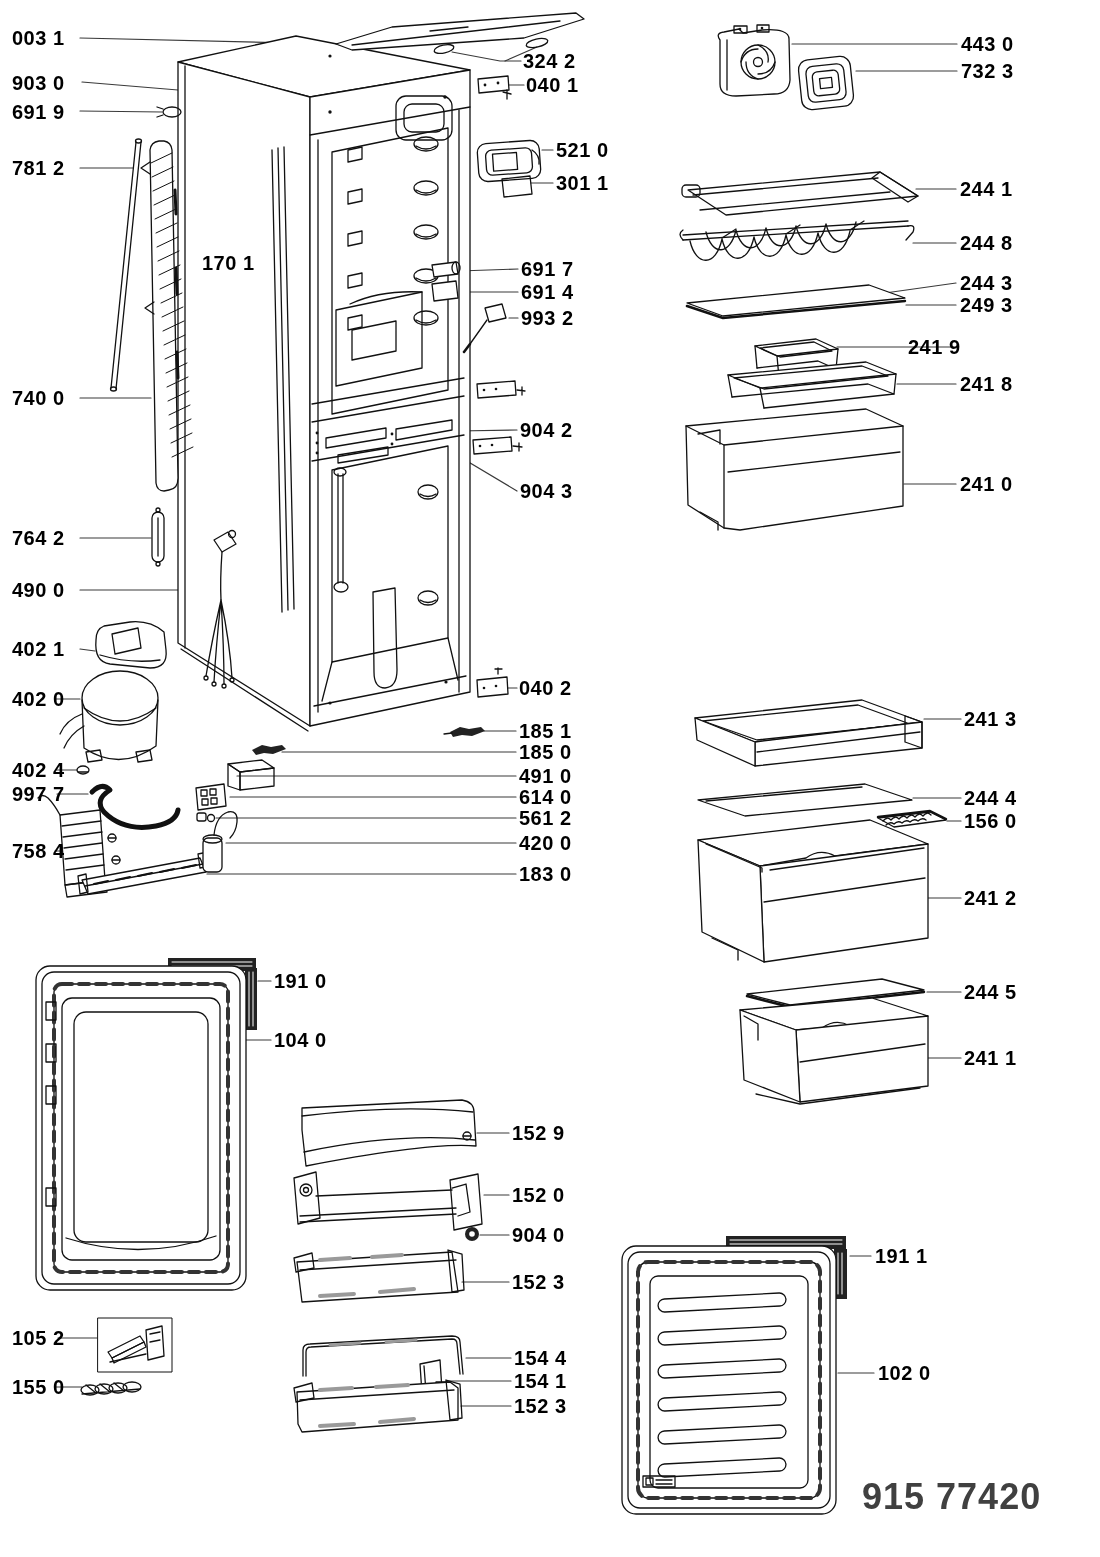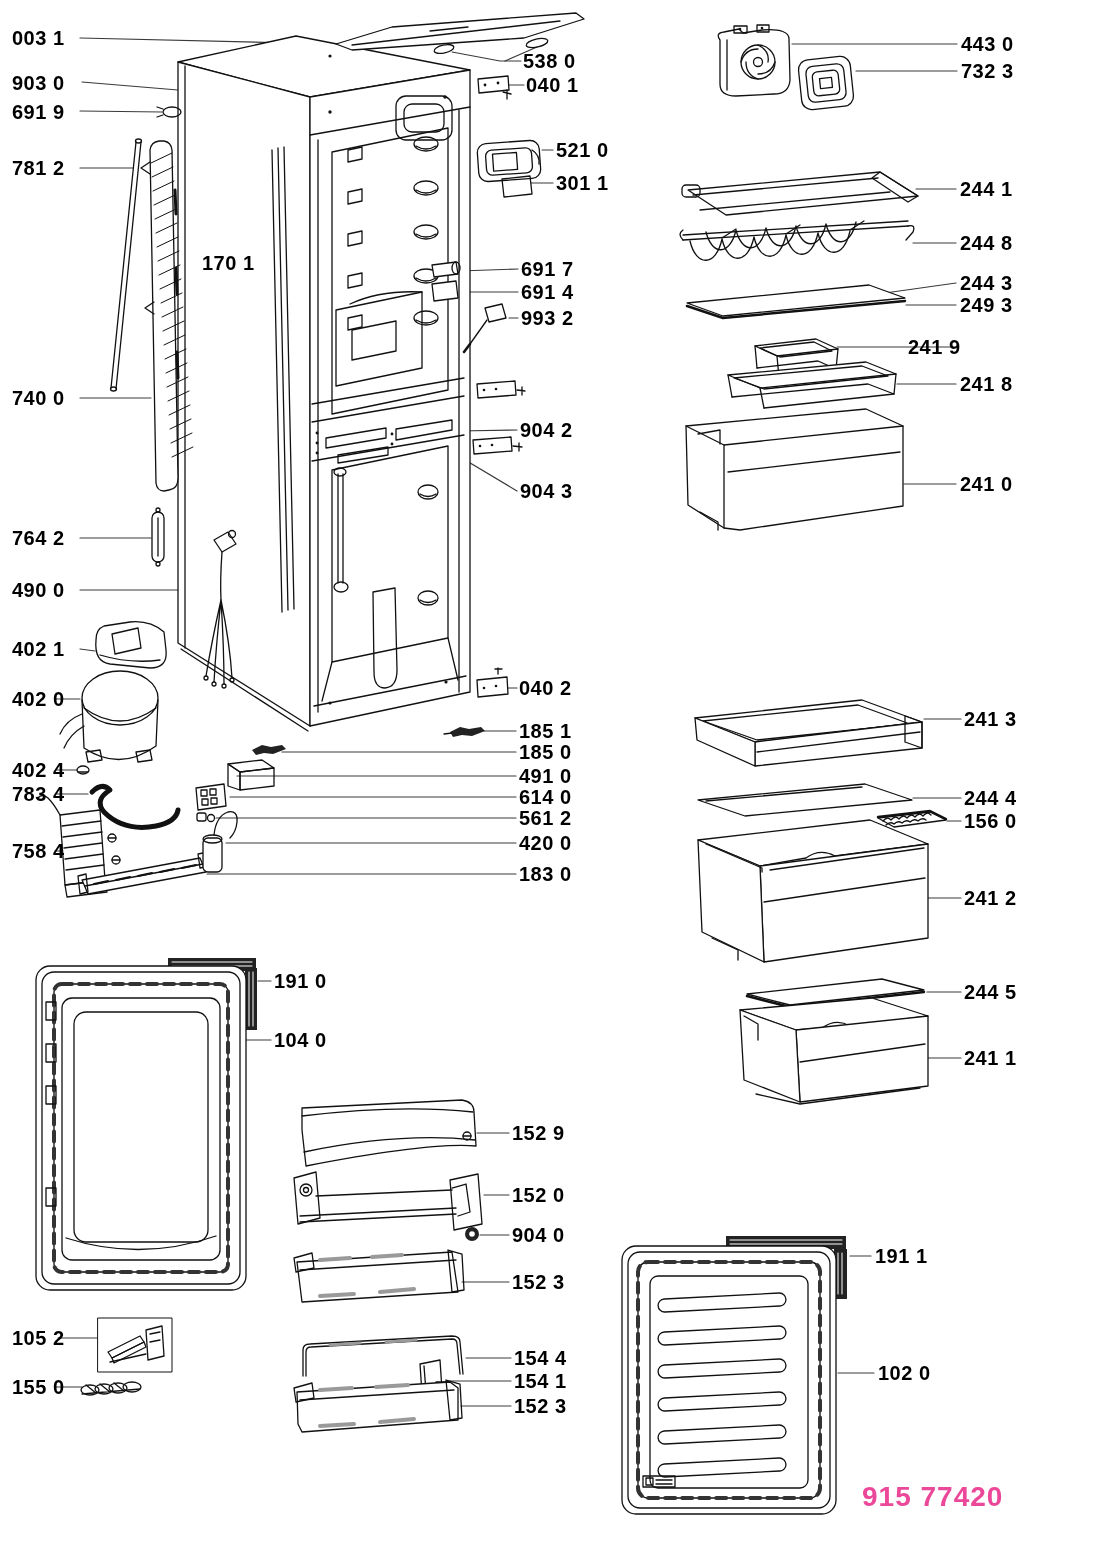--- a/index.html
+++ b/index.html
@@ -1,21 +1,21 @@
 <!DOCTYPE html>
 <html><head>
 <meta charset="utf-8">
 <style>
   html,body{margin:0;padding:0;background:#fff;}
   .stage{position:relative;width:1100px;height:1557px;background:#ffffff;overflow:hidden;
          font-family:"Liberation Sans",sans-serif;}
   .art{position:absolute;left:0;top:0;width:1100px;height:1557px;}
   .lbl{position:absolute;font-weight:700;font-size:20px;line-height:22px;color:#000;
        white-space:nowrap;letter-spacing:.5px;}
-  .model{position:absolute;font-weight:700;font-size:28px;line-height:38px;color:#ec4899;
+  .model{position:absolute;font-weight:700;font-size:36px;line-height:38px;color:#404040;
          letter-spacing:1px;}
 </style>
 </head>
 <body>
 
 <div class="stage">
 
 <svg class="art" viewBox="0 0 1100 1557" stroke="#111" fill="none" stroke-width="1.3" stroke-linecap="round" stroke-linejoin="round">
 
   <g stroke="#3a3a3a" stroke-width="1.2">
@@ -558,26 +558,26 @@
   <div class="lbl" style="left:12px;top:27px">003 1</div>
   <div class="lbl" style="left:12px;top:72px">903 0</div>
   <div class="lbl" style="left:12px;top:101px">691 9</div>
   <div class="lbl" style="left:12px;top:157px">781 2</div>
   <div class="lbl" style="left:12px;top:387px">740 0</div>
   <div class="lbl" style="left:12px;top:527px">764 2</div>
   <div class="lbl" style="left:12px;top:579px">490 0</div>
   <div class="lbl" style="left:12px;top:638px">402 1</div>
   <div class="lbl" style="left:12px;top:688px">402 0</div>
   <div class="lbl" style="left:12px;top:759px">402 4</div>
-  <div class="lbl" style="left:12px;top:783px">783 4</div>
+  <div class="lbl" style="left:12px;top:783px">997 7</div>
   <div class="lbl" style="left:12px;top:840px">758 4</div>
   <div class="lbl" style="left:12px;top:1327px">105 2</div>
   <div class="lbl" style="left:12px;top:1376px">155 0</div>
   <div class="lbl" style="left:202px;top:252px">170 1</div>
-  <div class="lbl" style="left:523px;top:50px">538 0</div>
+  <div class="lbl" style="left:523px;top:50px">324 2</div>
   <div class="lbl" style="left:526px;top:74px">040 1</div>
   <div class="lbl" style="left:556px;top:139px">521 0</div>
   <div class="lbl" style="left:556px;top:172px">301 1</div>
   <div class="lbl" style="left:521px;top:258px">691 7</div>
   <div class="lbl" style="left:521px;top:281px">691 4</div>
   <div class="lbl" style="left:521px;top:307px">993 2</div>
   <div class="lbl" style="left:520px;top:419px">904 2</div>
   <div class="lbl" style="left:520px;top:480px">904 3</div>
   <div class="lbl" style="left:519px;top:677px">040 2</div>
   <div class="lbl" style="left:519px;top:720px">185 1</div>

